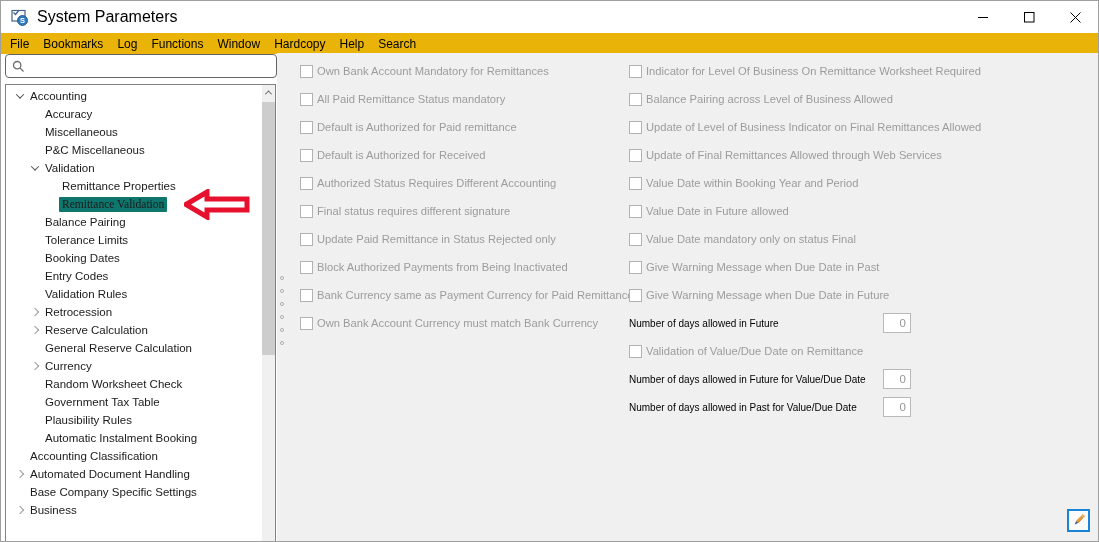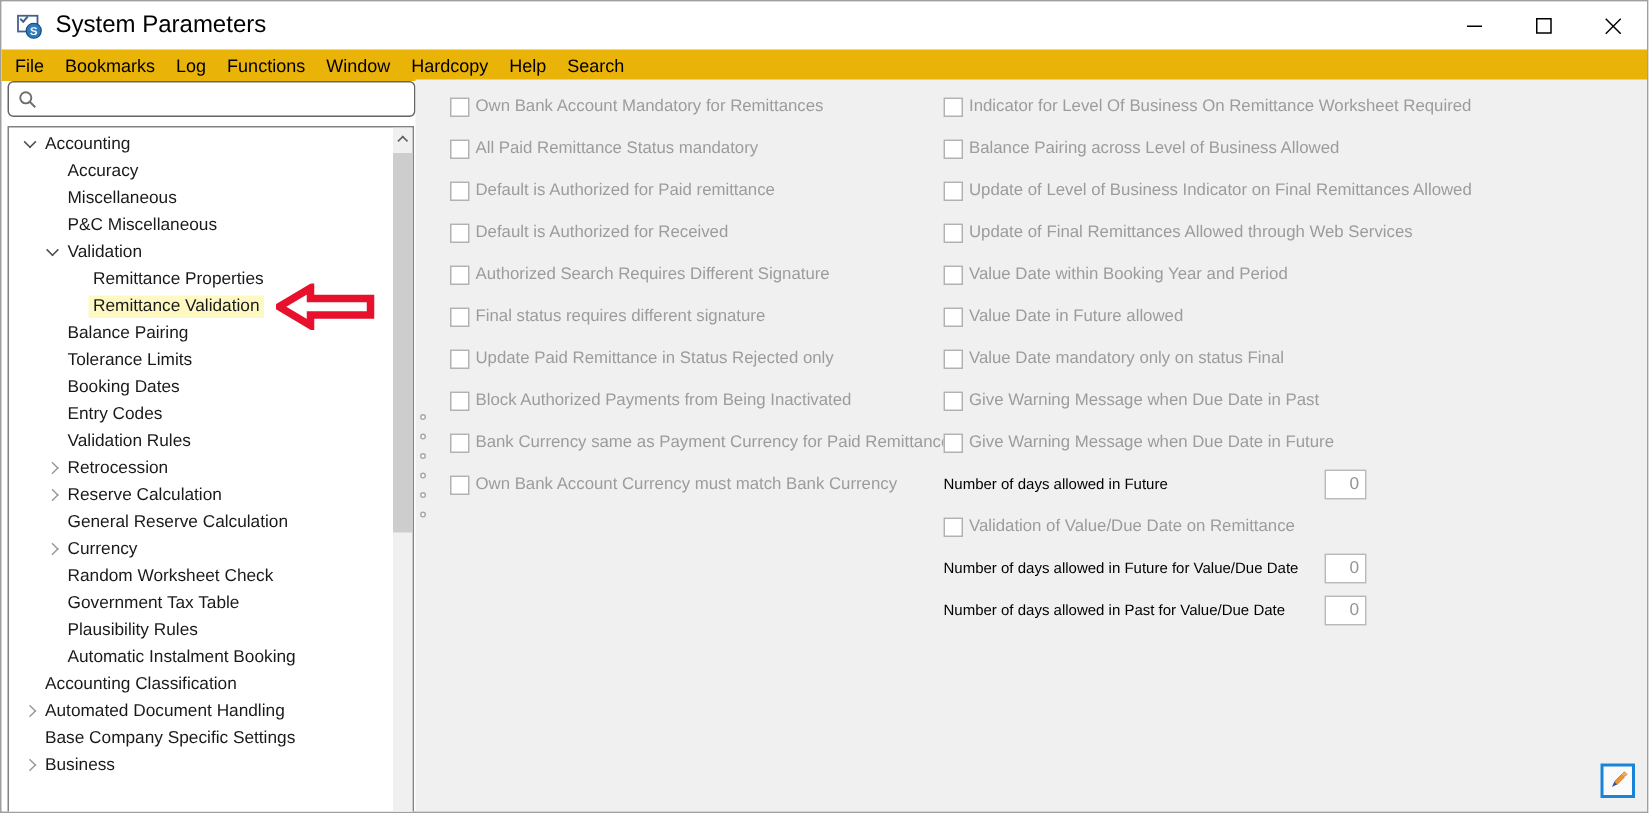--- a/index.html
+++ b/index.html
@@ -31,21 +31,21 @@
   .tree { position:absolute; left:0; top:2px; right:14px; }
   .tree-row { height:18px; display:flex; align-items:center; font-size:11.5px; color:#1a1a1a; white-space:nowrap; }
   .tree-row.lvl0 { padding-left:6px; }
   .tree-row.lvl1 { padding-left:21px; }
   .tree-row.lvl2 { padding-left:38px;text-align:right; }
   .chev-slot { width:15px; height:12px; display:inline-flex; align-items:center; justify-content:center; flex:0 0 auto; }
   .chev { display:inline-block; width:6px; height:6px; border-right:1.4px solid #4d4d4d; border-bottom:1.4px solid #4d4d4d; }
   .chev.down { transform:rotate(45deg) translate(-1px,-1px); }
   .chev.right { transform:rotate(-45deg); border-color:#9a9a9a; }
   .tree-label { padding:1.5px 3px; border-radius:1px; }
-  .tree-label.selected { background:#fef9c3; }
+  .tree-label.selected { background:#0f766e;font-family:Liberation Serif, serif; }
   
   .vscroll { position:absolute; top:0; right:0; width:13px; bottom:0; background:#f0f0f0; }
   .vscroll .arrow { position:absolute; left:0; width:13px; height:15px; display:flex; align-items:center; justify-content:center; }
   .vscroll .arrow.up { top:0; }
   .vscroll .arrow.down { bottom:0; }
   .schev { display:inline-block; width:5px; height:5px; border-right:1.4px solid #606060; border-bottom:1.4px solid #606060; }
   .schev.up { transform:rotate(-135deg) translate(-1px,-1px); }
   .schev.down { transform:rotate(45deg); }
   .vthumb { position:absolute; left:0; width:13px; top:17px; height:253px; background:#cdcdcd; }
   
@@ -269,21 +269,21 @@
         <div class="field-row">
           <span class="checkbox"></span>
           <span class="cb-label">Default is Authorized for Paid remittance</span>
         </div>
         <div class="field-row">
           <span class="checkbox"></span>
           <span class="cb-label">Default is Authorized for Received</span>
         </div>
         <div class="field-row">
           <span class="checkbox"></span>
-          <span class="cb-label">Authorized Search Requires Different Signature</span>
+          <span class="cb-label">Authorized Status Requires Different Accounting</span>
         </div>
         <div class="field-row">
           <span class="checkbox"></span>
           <span class="cb-label">Final status requires different signature</span>
         </div>
         <div class="field-row">
           <span class="checkbox"></span>
           <span class="cb-label">Update Paid Remittance in Status Rejected only</span>
         </div>
         <div class="field-row">

